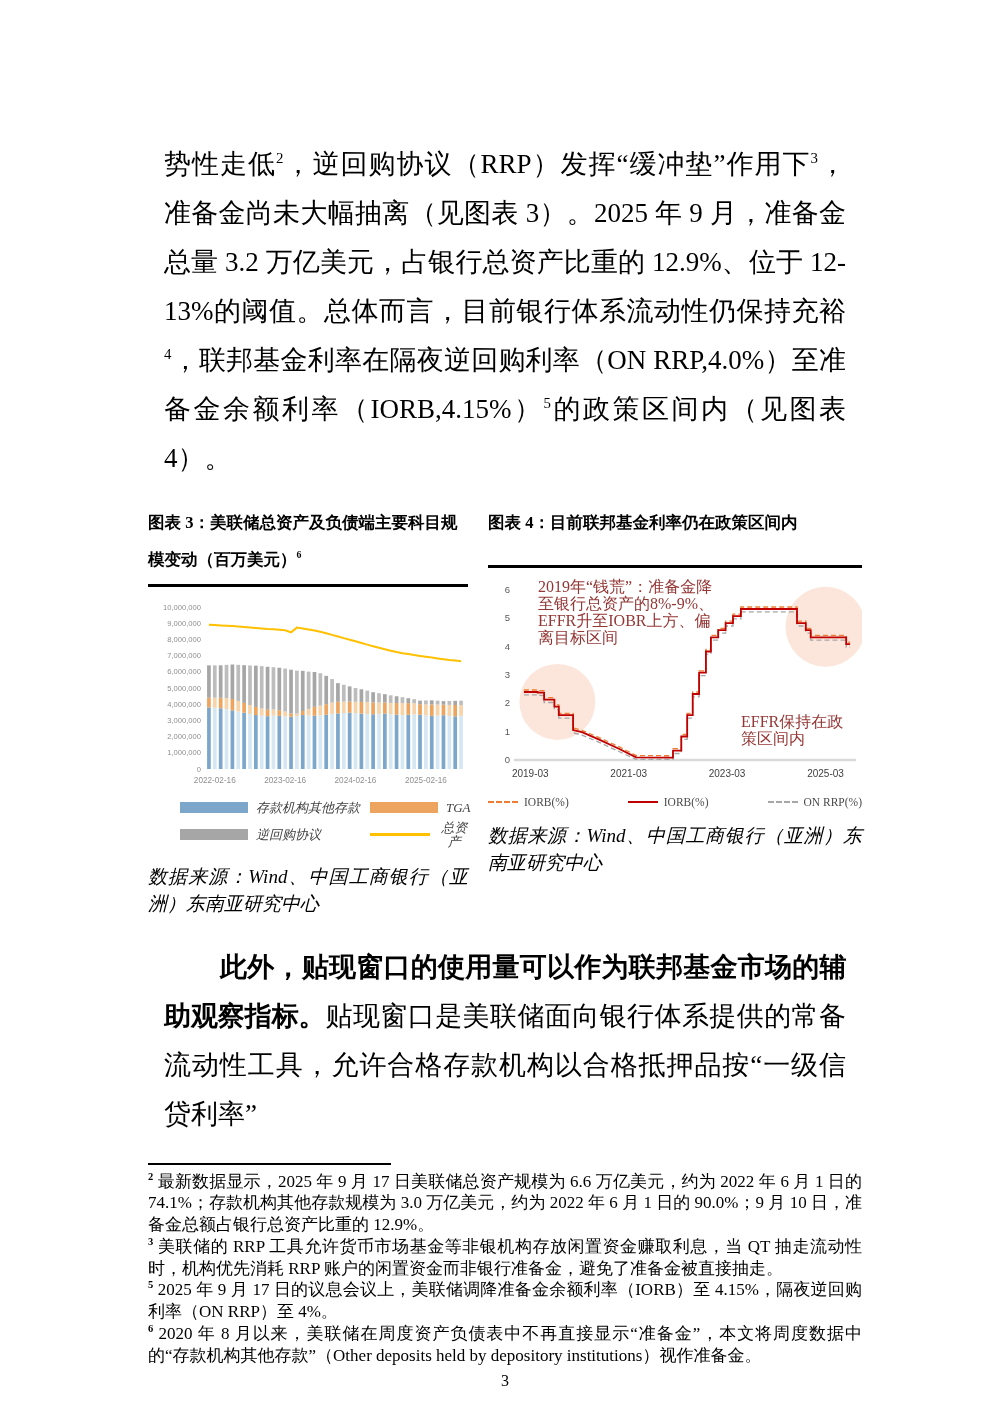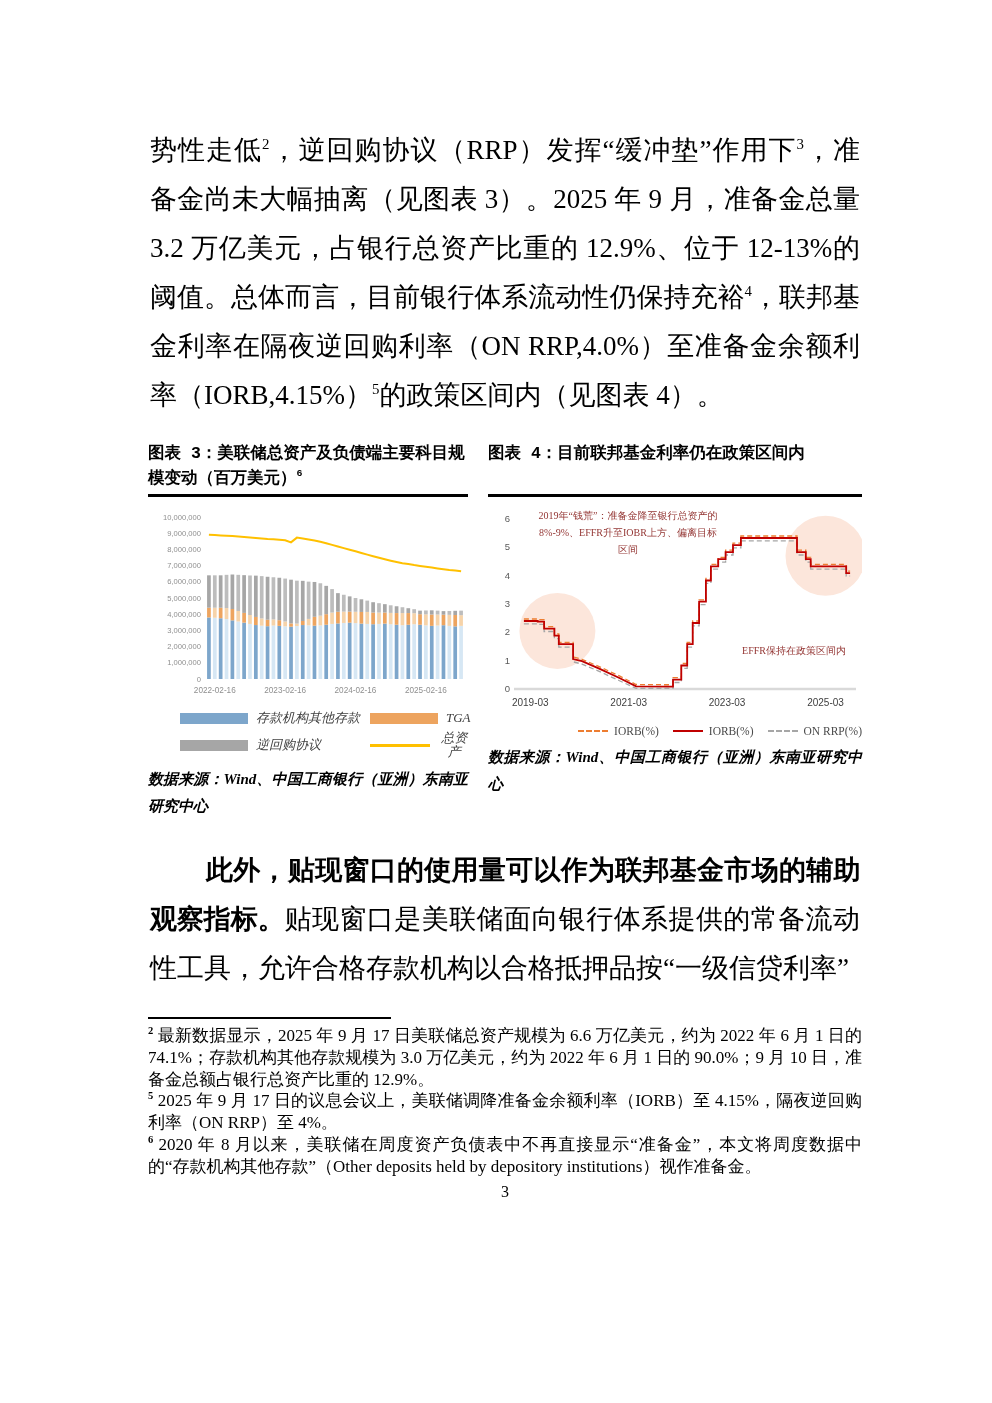--- a/index.html
+++ b/index.html
@@ -1,59 +1,59 @@
 <!DOCTYPE html>
 <html><head>
 <meta charset="utf-8">
 <style>
   html,body { margin:0; padding:0; background:#ffffff; }
   .page {
     width:992px; height:1403px; box-sizing:border-box; position:relative;
     padding:124px 130px 0 148px; background:#fff; overflow:hidden;
     font-family:"Liberation Serif", serif; color:#000;
   }
-  .body-text { font-size:27px; line-height:49px; text-align:justify; margin:2px; }
+  .body-text { font-size:27px; line-height:49px; text-align:justify; margin:16px; }
   .body-text sup { font-size:0.55em; line-height:0; vertical-align:super; }
   .p2 { margin-top:26px; text-indent:56px; }
   .p2 b { font-family:"Liberation Sans", sans-serif; letter-spacing:-0.5px; }
 
   .figures-row { display:flex; gap:20px; margin-top:24px; }
   .figcol-left { width:320px; flex:none; }
   .figcol-right { width:374px; flex:none; }
   .fig-caption {
-    font-family:Liberation Mono, monospace; font-weight:bold;
-    font-size:16.5px; line-height:20px; min-height:50px; box-sizing:content-box;
-    border-bottom:3px solid #000; padding-bottom:0; margin:0;
+    font-family:Liberation Serif, serif; font-weight:bold;
+    font-size:16.5px; line-height:32px; min-height:50px; box-sizing:content-box;
+    border-bottom:3px solid #000; padding-bottom:8px; margin:0;
   }
   .fig-caption sup { font-size:0.6em; vertical-align:super; }
   .chart-wrap { position:relative; margin-top:10px; }
 
   .legend3 {
     display:grid; grid-template-columns:190px 1fr; row-gap:6px;
     padding-left:32px; margin-top:2px;
     font-size:13px; font-style:italic; color:#3f3f3f; line-height:14px;text-align:center;
   }
   .legend-item { display:flex; align-items:center; gap:8px; }
   .swatch { width:68px; height:11px; display:inline-block; flex:none; }
   .swatch.line-swatch { height:3px; width:60px; }
 
   .legend4 {
-    display:flex; justify-content:flex-end; gap:14px; margin-top:6px;
+    display:flex; justify-content:space-between; gap:14px; margin-top:6px;
     font-size:11.5px; color:#4a4a4a; align-items:center;
   }
   .legend4 .legend-item { gap:6px; }
   .lmark { width:30px; height:0; display:inline-block; flex:none; }
 
-  .anno { position:absolute; color:#943634; font-size:10px; line-height:17px; text-align:center; }
+  .anno { position:absolute; color:#943634; font-size:16px; line-height:17px; text-align:left; }
   .anno1 { left:50px; top:0; width:180px; }
   .anno2 { left:253px; top:99px; width:106px;margin-top:36px; }
 
   .source {
-    font-size:15px; font-weight:bold; font-style:italic;
-    line-height:27px; margin:7px 0 0 0; text-align:justify;
+    font-size:19px; font-weight:normal; font-style:italic;
+    line-height:27px; margin:14px 0 0 0; text-align:justify;
   }
 
   .footnote-rule { width:243px; border-top:2px solid #000; margin-top:24px; }
   .footnotes { margin-top:6px; font-size:17px; line-height:21.8px; text-align:justify; }
   .footnotes p { margin:0; }
   .footnotes sup { font-size:0.62em; vertical-align:super; font-weight:bold; line-height:0; }
 
   .page-number { text-align:center; font-size:16px; margin-top:5px; }
 </style>
 </head>
@@ -280,19 +280,20 @@
     </figure>
 
   </div>
 
   <p class="body-text p2"><b>此外，贴现窗口的使用量可以作为联邦基金市场的辅助观察指标。</b><span>贴现窗口是美联储面向银行体系提供的常备流动性工具，允许合格存款机构以合格抵押品按“一级信贷利率”</span></p>
 
   <div class="footnote-rule"></div>
 
   <div class="footnotes">
     <p><sup>2</sup> <span>最新数据显示，2025 年 9 月 17 日美联储总资产规模为 6.6 万亿美元，约为 2022 年 6 月 1 日的 74.1%；存款机构其他存款规模为 3.0 万亿美元，约为 2022 年 6 月 1 日的 90.0%；9 月 10 日，准备金总额占银行总资产比重的 12.9%。</span></p>
+    <p><sup>3</sup> <span>美联储的 RRP 工具允许货币市场基金等非银机构存放闲置资金赚取利息，当 QT 抽走流动性时，机构优先消耗 RRP 账户的闲置资金而非银行准备金，避免了准备金被直接抽走。</span></p>
     <p><sup>5</sup> <span>2025 年 9 月 17 日的议息会议上，美联储调降准备金余额利率（IORB）至 4.15%，隔夜逆回购利率（ON RRP）至 4%。</span></p>
     <p><sup>6</sup> <span>2020 年 8 月以来，美联储在周度资产负债表中不再直接显示“准备金”，本文将周度数据中的“存款机构其他存款”（Other deposits held by depository institutions）视作准备金。</span></p>
   </div>
 
   <div class="page-number">3</div>
 
 </div>
 
 </body></html>

